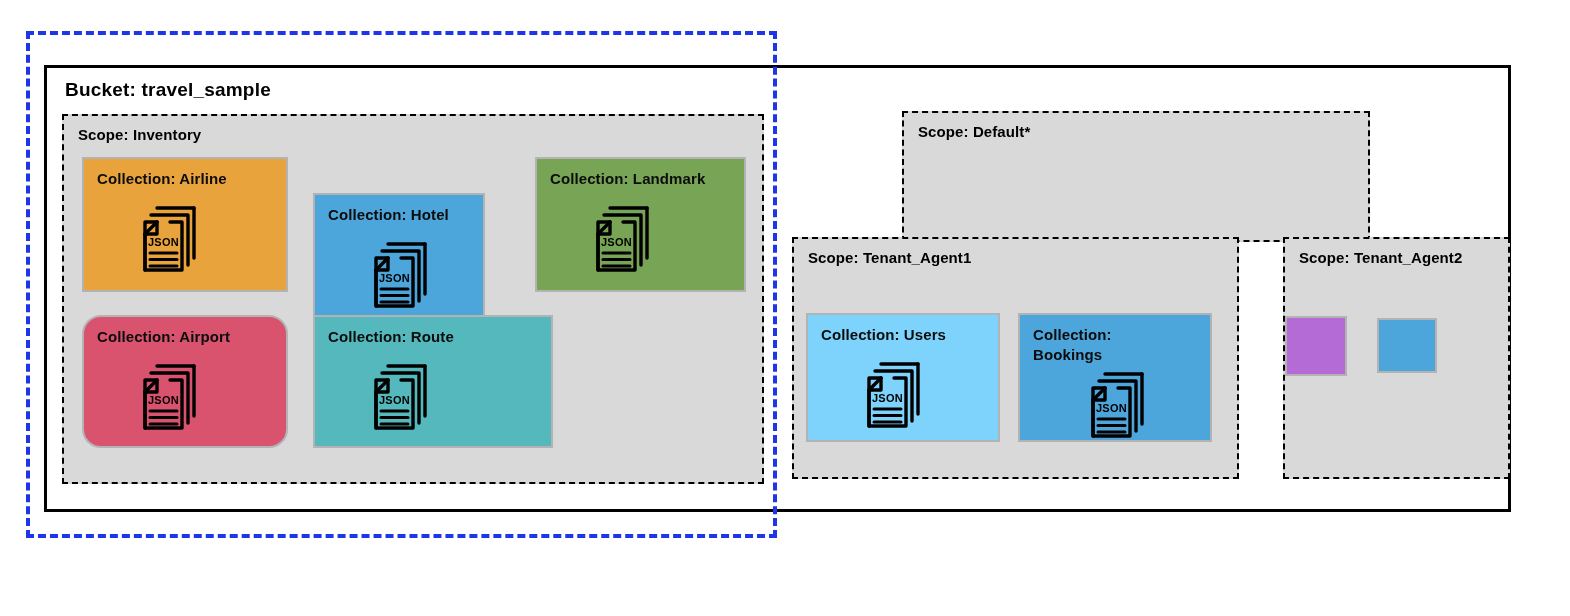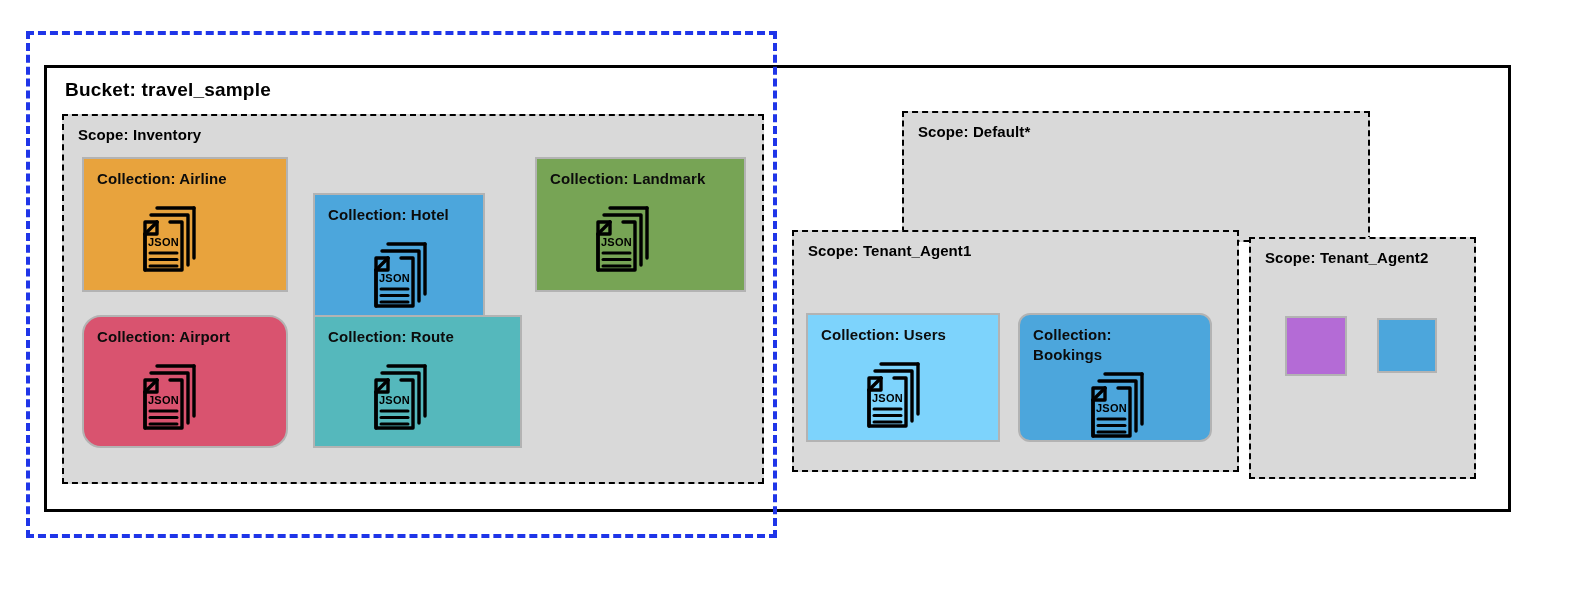--- a/index.html
+++ b/index.html
@@ -71,22 +71,22 @@
     top: 10px;
     font-size: 15px;
     font-weight: bold;
     color: #000000;
     white-space: nowrap;
     letter-spacing: 0.1px;
   }
 
   .scope-inventory { left: 62px;  top: 114px; width: 702px; height: 370px; }
   .scope-default   { left: 902px; top: 111px; width: 468px; height: 131px; }
-  .scope-tenant1   { left: 792px; top: 230px; width: 447px; height: 242px; text-decoration: underline; }
-  .scope-tenant2   { left: 1249px;top: 237px; width: 227px; height: 242px; }
+  .scope-tenant1   { left: 792px; top: 237px; width: 447px; height: 242px; text-decoration: underline; }
+  .scope-tenant2   { left: 1283px;top: 237px; width: 227px; height: 242px; }
 
   
   .collection {
     position: absolute;
     border: 2px solid #b3b3b3;
     box-sizing: border-box;
     z-index: 3;
   }
   .collection-label {
     position: absolute;
@@ -110,21 +110,21 @@
     box-sizing: border-box;
     z-index: 3;
   }
 
   
   .c-airline  { left: 82px;  top: 157px; width: 206px; height: 135px; }
   .c-hotel    { left: 313px; top: 157px; width: 172px; height: 135px; margin-top: 36px; }
   .c-landmark { left: 535px; top: 157px; width: 211px; height: 135px; text-decoration: underline; }
   
   .c-airport  { left: 82px;  top: 315px; width: 206px; height: 133px; border-radius: 19px; }
-  .c-route    { left: 313px; top: 315px; width: 209px; height: 133px; }
+  .c-route    { left: 313px; top: 315px; width: 240px; height: 133px; }
   
   .c-users    { left: 806px; top: 313px; width: 194px; height: 129px; }
   .c-bookings { left: 1018px;top: 313px; width: 194px; height: 129px; }
   
   .s-purple   { left: 1285px;top: 316px; width: 62px;  height: 60px; }
   .s-blue     { left: 1377px;top: 318px; width: 60px;  height: 55px; }
 
   .icon-pos-std  { left: 50px; top: 42px; }
   .icon-pos-low  { left: 62px; top: 52px; }
 </style>
@@ -278,21 +278,21 @@
           </g>
           <g fill="none" stroke="#000000" stroke-width="3" stroke-linecap="round">
             <path d="M16 52 H43"></path>
             <path d="M16 58.5 H43"></path>
             <path d="M16 65 H43"></path>
           </g>
           <text x="29.5" y="45" text-anchor="middle" font-family="Liberation Sans, sans-serif" font-size="11" font-weight="bold" letter-spacing="0.3" fill="#000000">JSON</text>
         </svg></div>
   </div>
 
-  <div class="collection c-bookings" style="background: rgb(76, 166, 220); border-radius: 12px;">
+  <div class="collection c-bookings" style="background: rgb(76, 166, 220);">
     <div class="collection-label">Collection:
 Bookings</div>
     <div class="collection-icon icon-pos-low"><svg width="78" height="74" viewBox="0 0 78 74" xmlns="http://www.w3.org/2000/svg">
           <g fill="none" stroke="#000000" stroke-width="3.4" stroke-linejoin="round" stroke-linecap="round">
             <path d="M23 7 H60 V57"></path>
             <path d="M60 7 L60 7"></path>
             <path d="M17 14 H54 V64"></path>
             <path d="M23 21 L11 21 L11 69 H48 V21 L36 21"></path>
             <path d="M23 21 L11 33" stroke-width="0"></path>
             <path d="M23 21 L23 33 L11 33"></path>

